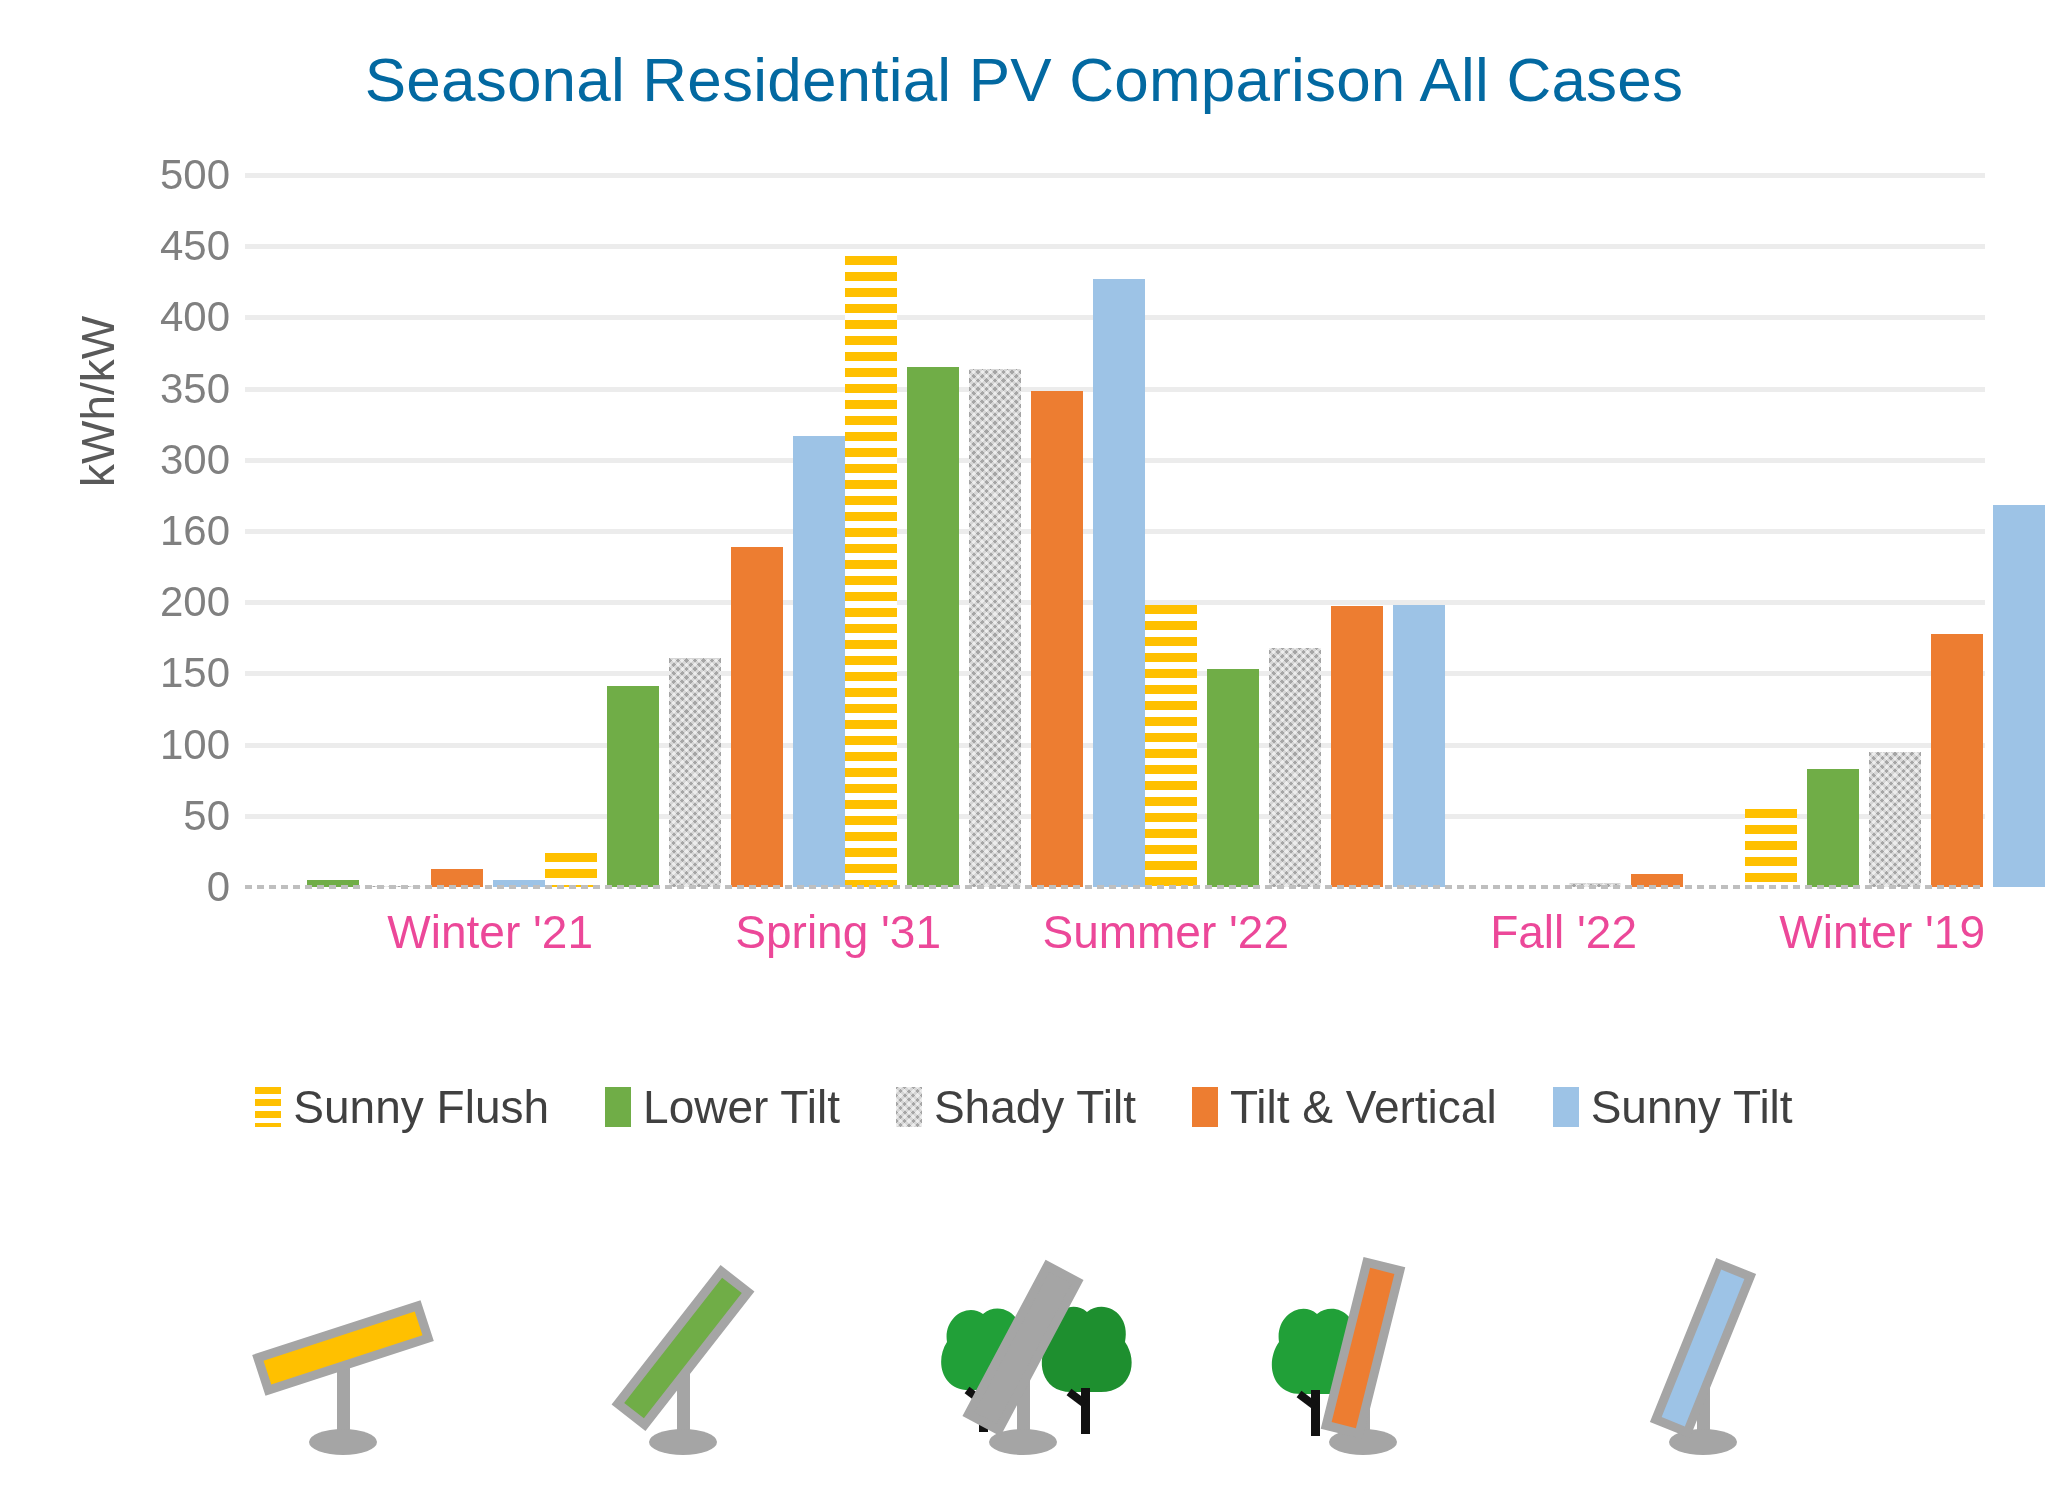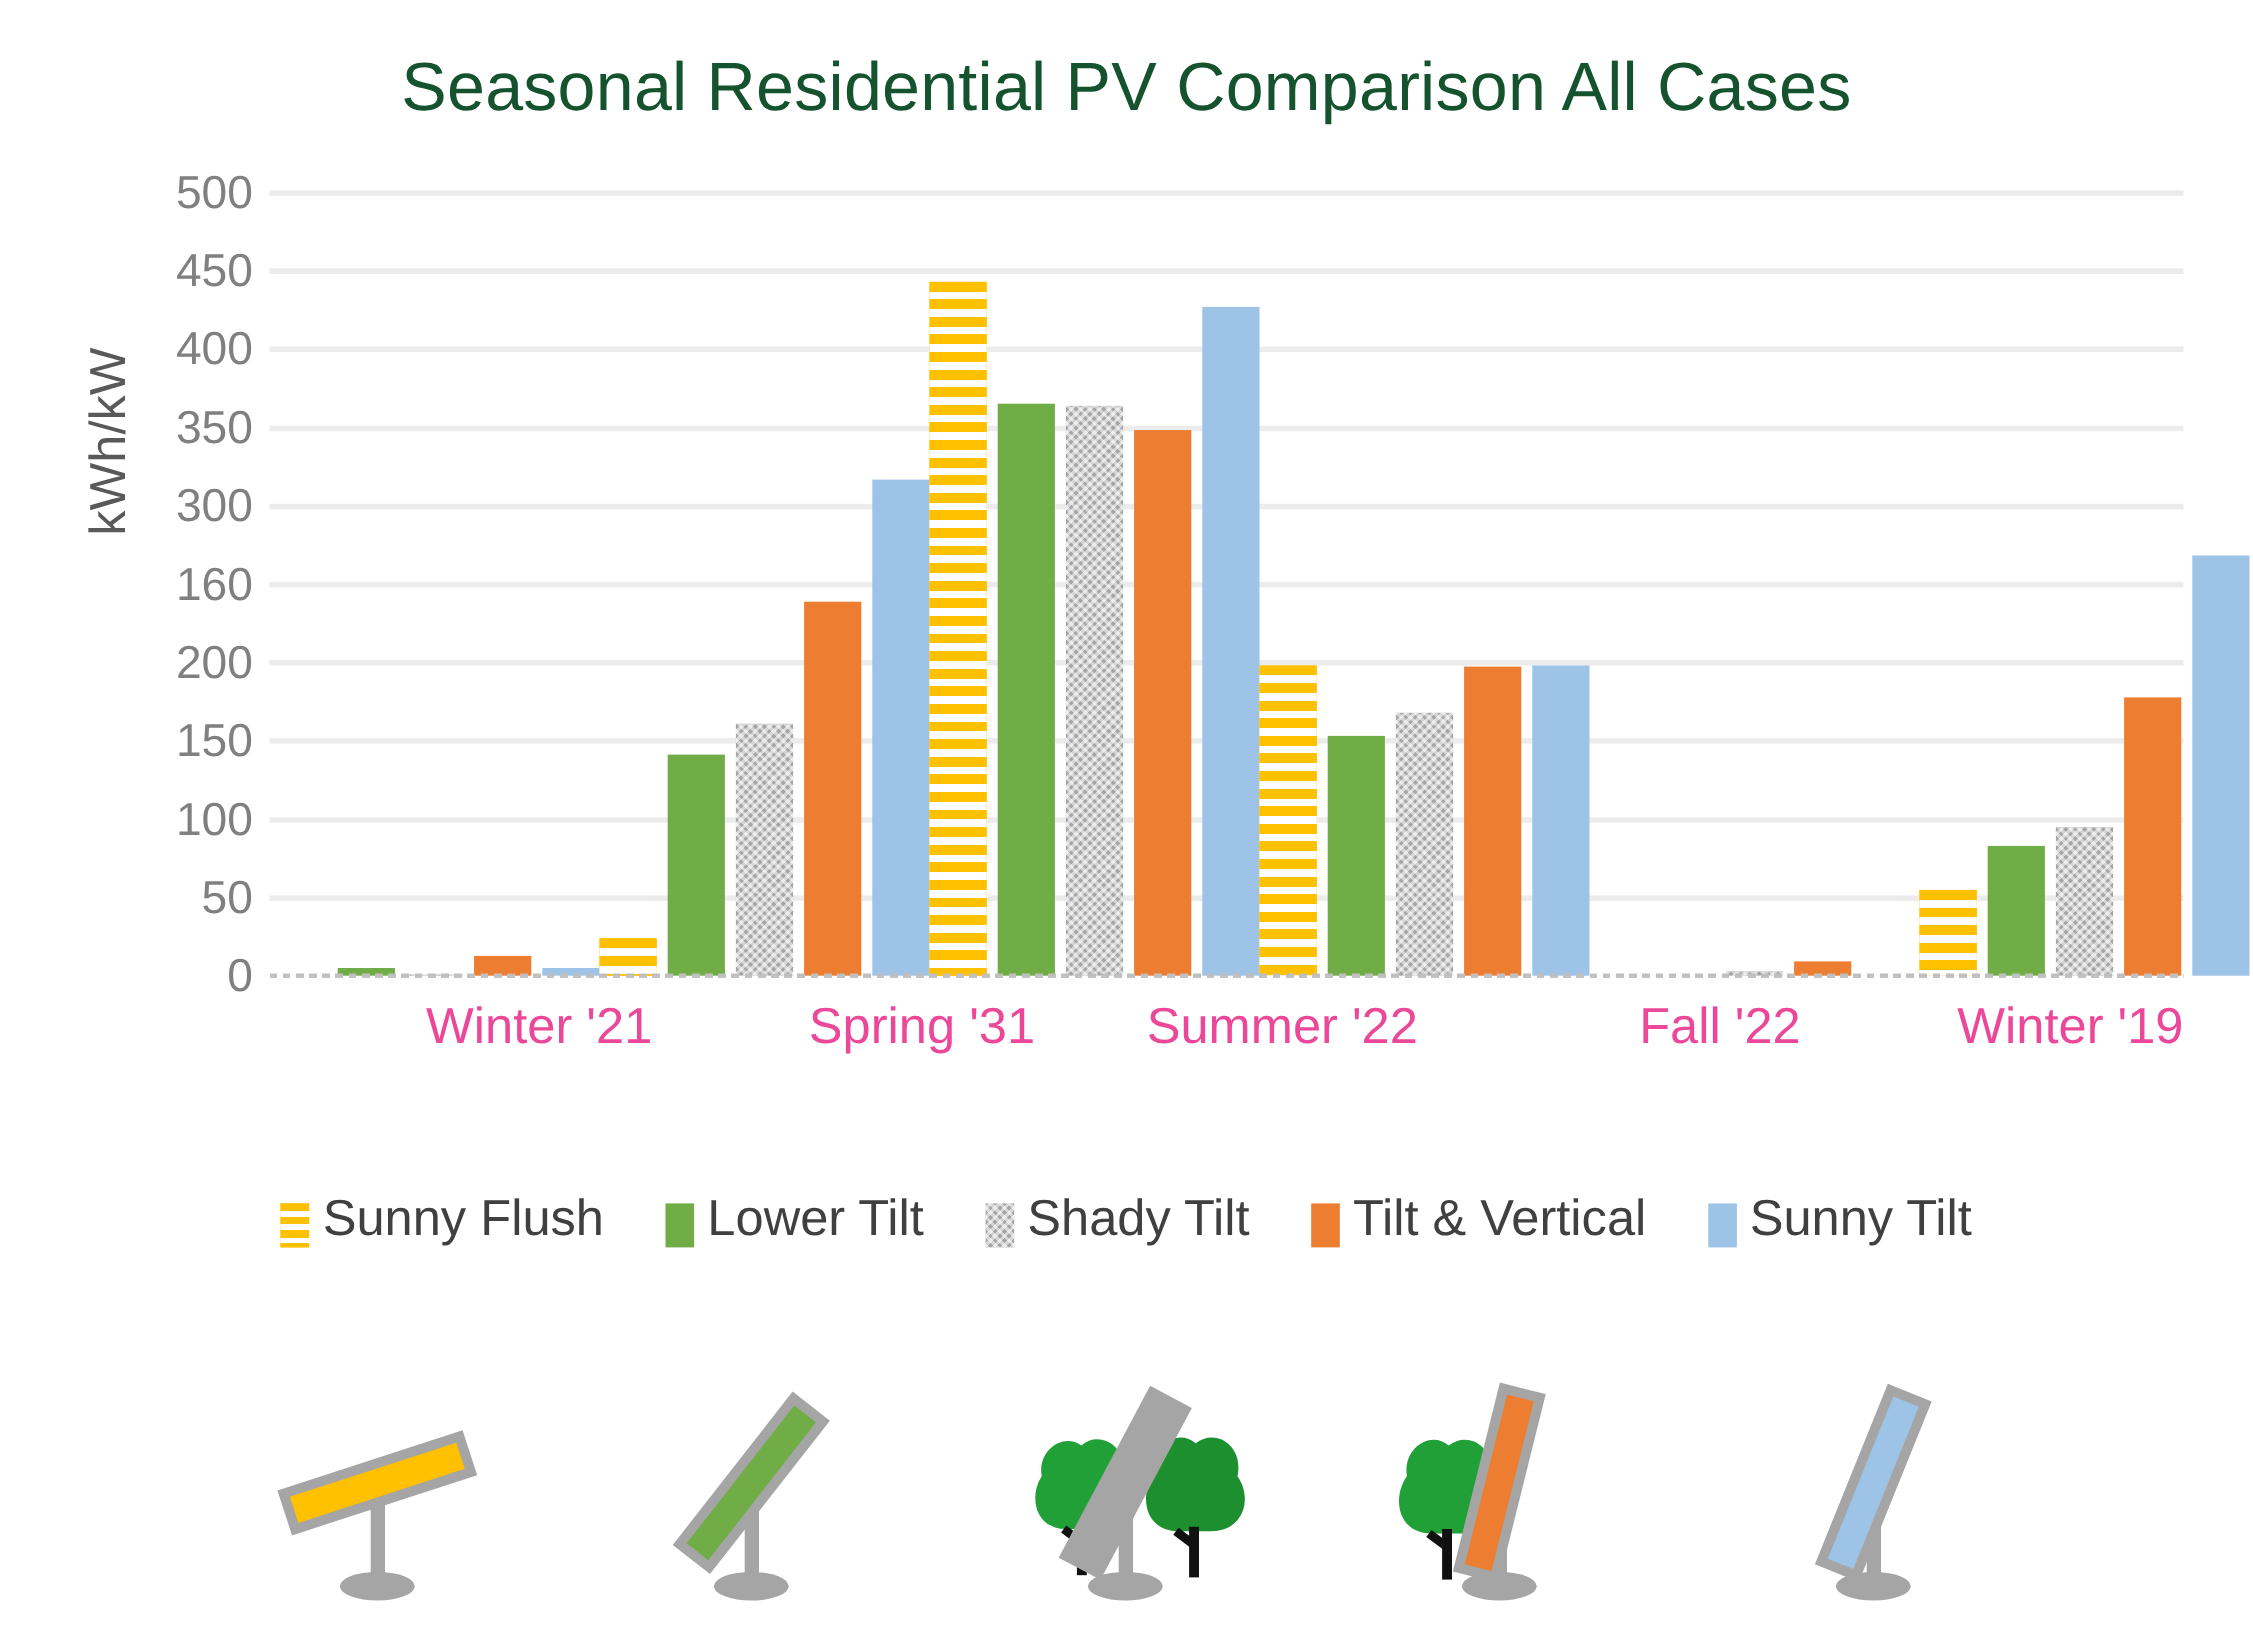--- a/index.html
+++ b/index.html
@@ -21,21 +21,21 @@
 
   
   #chart-title {
     position: absolute;
     top: 44px;
     left: 0;
     width: 2048px;
     text-align: center;
     font-size: 62px;
     font-weight: 400;
-    color: #14532d;
+    color: #0369a1;
     letter-spacing: 0.2px;
     white-space: nowrap;
   }
 
   
   #plot-wrap {
     position: absolute;
     left: 0;
     top: 0;
     width: 2048px;
@@ -163,21 +163,21 @@
     left: 0;
     top: 1080px;
     width: 2048px;
     display: flex;
     justify-content: center;
     align-items: center;
     gap: 56px;
   }
   .legend-item {
     display: flex;
-    align-items: flex-end;
+    align-items: center;
     gap: 12px;
   }
   .legend-swatch {
     width: 26px;
     height: 40px;
     flex: none;
   }
   .legend-swatch.c0 {
     background-color: #ffc000;
     background-image: repeating-linear-gradient(

